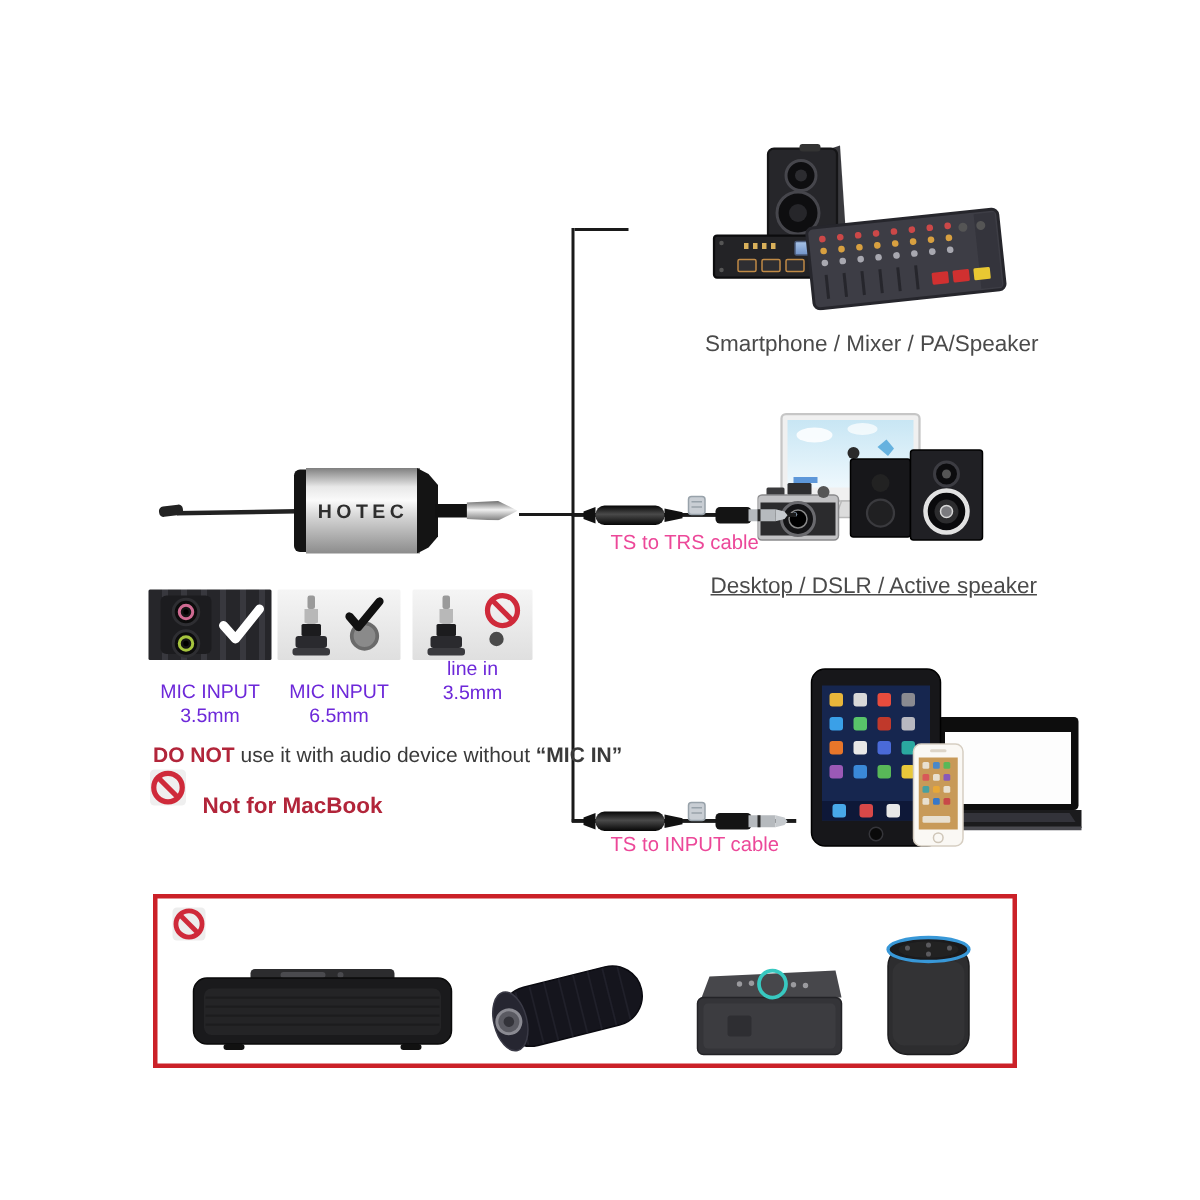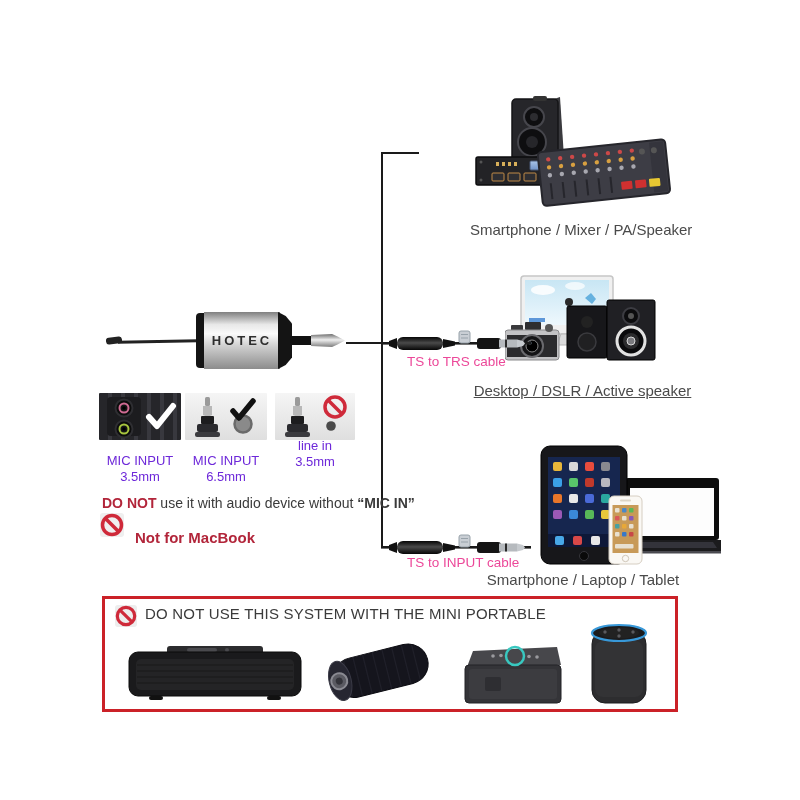--- a/index.html
+++ b/index.html
@@ -249,21 +249,20 @@
     <polygon points="62,9 74,11.5 74,15.5 62,18" fill="#111"></polygon>
     <rect x="78" y="1" width="11" height="12" rx="2" fill="#c9ced4" stroke="#98a2aa"></rect>
     <line x1="80" y1="4.5" x2="87" y2="4.5" stroke="#98a2aa"></line>
       <line x1="80" y1="8" x2="87" y2="8" stroke="#98a2aa"></line>
     <rect x="96" y="8" width="24" height="11" rx="3" fill="#141414"></rect>
     <rect x="118" y="9.5" width="18" height="8" fill="#b6babe"></rect>
     <rect x="124" y="9.5" width="2" height="8" fill="#2a2a2a"></rect>
     <polygon points="136,9.5 142,11 144,13.5 142,16 136,17.5" fill="#c6cace"></polygon>
   </svg>
   <div class="abs cable-label" style="left:407px;top:555px;">TS to INPUT cable</div>
-  <div class="abs caption" style="left:458px;top:571px;width:250px;">Smartphone / Laptop / Tablet</div>
 
   <div class="abs thumb" style="left:99px;top:393px;width:82px;height:47px;background:repeating-linear-gradient(90deg,#26262a 0,#26262a 9px,#38383e 9px,#38383e 13px);">
     <svg width="82" height="47" viewBox="0 0 82 47">
       <rect x="8" y="4" width="34" height="39" rx="4" fill="#1c1c1f"></rect>
       <circle cx="25" cy="15" r="8.5" fill="#0c0c0c" stroke="#2e2e32" stroke-width="2"></circle>
       <circle cx="25" cy="15" r="4.5" fill="#141414" stroke="#cf6a92" stroke-width="2"></circle>
       <circle cx="25" cy="15" r="1.8" fill="#000"></circle>
       <circle cx="25" cy="36" r="8.5" fill="#0c0c0c" stroke="#2e2e32" stroke-width="2"></circle>
       <circle cx="25" cy="36" r="4.5" fill="#141414" stroke="#a6c43e" stroke-width="2"></circle>
       <circle cx="25" cy="36" r="1.8" fill="#000"></circle>
@@ -322,21 +321,20 @@
   <div class="abs notfor-text" style="left:135px;top:529px;">Not for MacBook</div>
 
   <div class="abs redbox" style="left:102px;top:596px;width:576px;height:116px;">
     <div class="abs" style="left:10px;top:6px;width:22px;height:22px;background:#ededed;border-radius:3px;">
       <svg width="22" height="22" viewBox="0 0 24 24">
         <circle cx="12" cy="12" r="9.5" fill="none" stroke="#cf2a3a" stroke-width="3.5"></circle>
         <line x1="5.5" y1="5.5" x2="18.5" y2="18.5" stroke="#cf2a3a" stroke-width="3.5"></line>
       </svg>
     </div>
     <div class="abs bt-warning" style="left:40px;top:6px;">
-      <div>DO NOT USE THIS SYSTEM WITH THE MINI PORTABLE</div>
     </div>
 
     <svg class="abs" style="left:22px;top:46px;" width="178" height="58" viewBox="0 0 178 58">
       <rect x="40" y="1" width="96" height="9" rx="3" fill="#2c2c2e"></rect>
       <rect x="60" y="3" width="30" height="4" rx="2" fill="#4a4a4e"></rect>
         <circle cx="100" cy="5" r="2" fill="#4a4a4e"></circle>
       <rect x="2" y="7" width="172" height="44" rx="9" fill="#1a1a1c" stroke="#0a0a0a"></rect>
       <rect x="9" y="14" width="158" height="31" rx="5" fill="#242426"></rect>
       <g stroke="#1c1c1e" stroke-width="1.5">
         <line x1="10" y1="20" x2="166" y2="20"></line>

